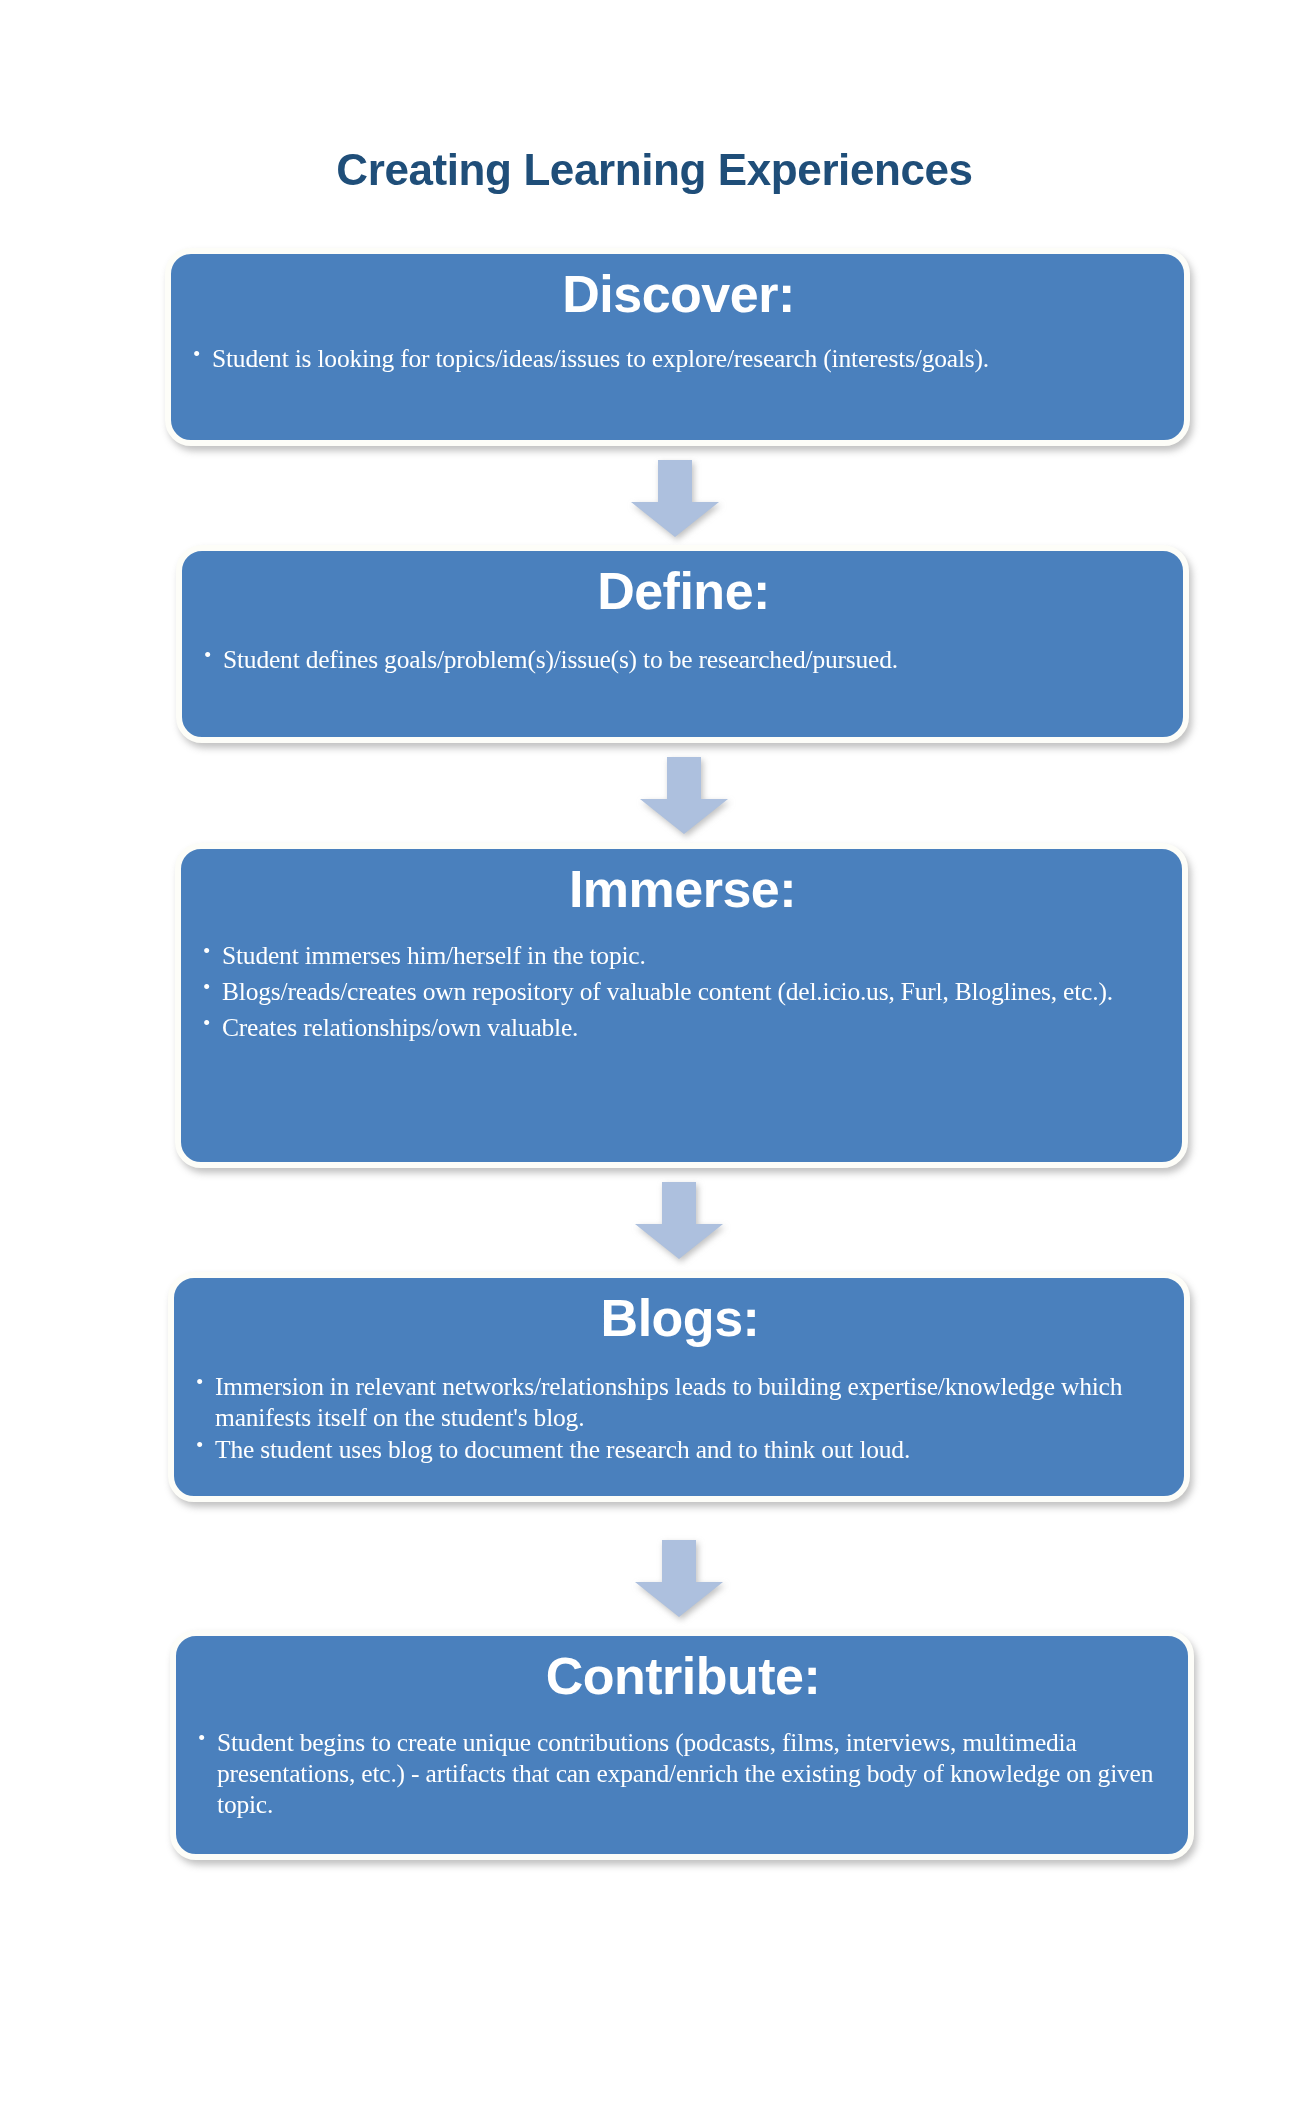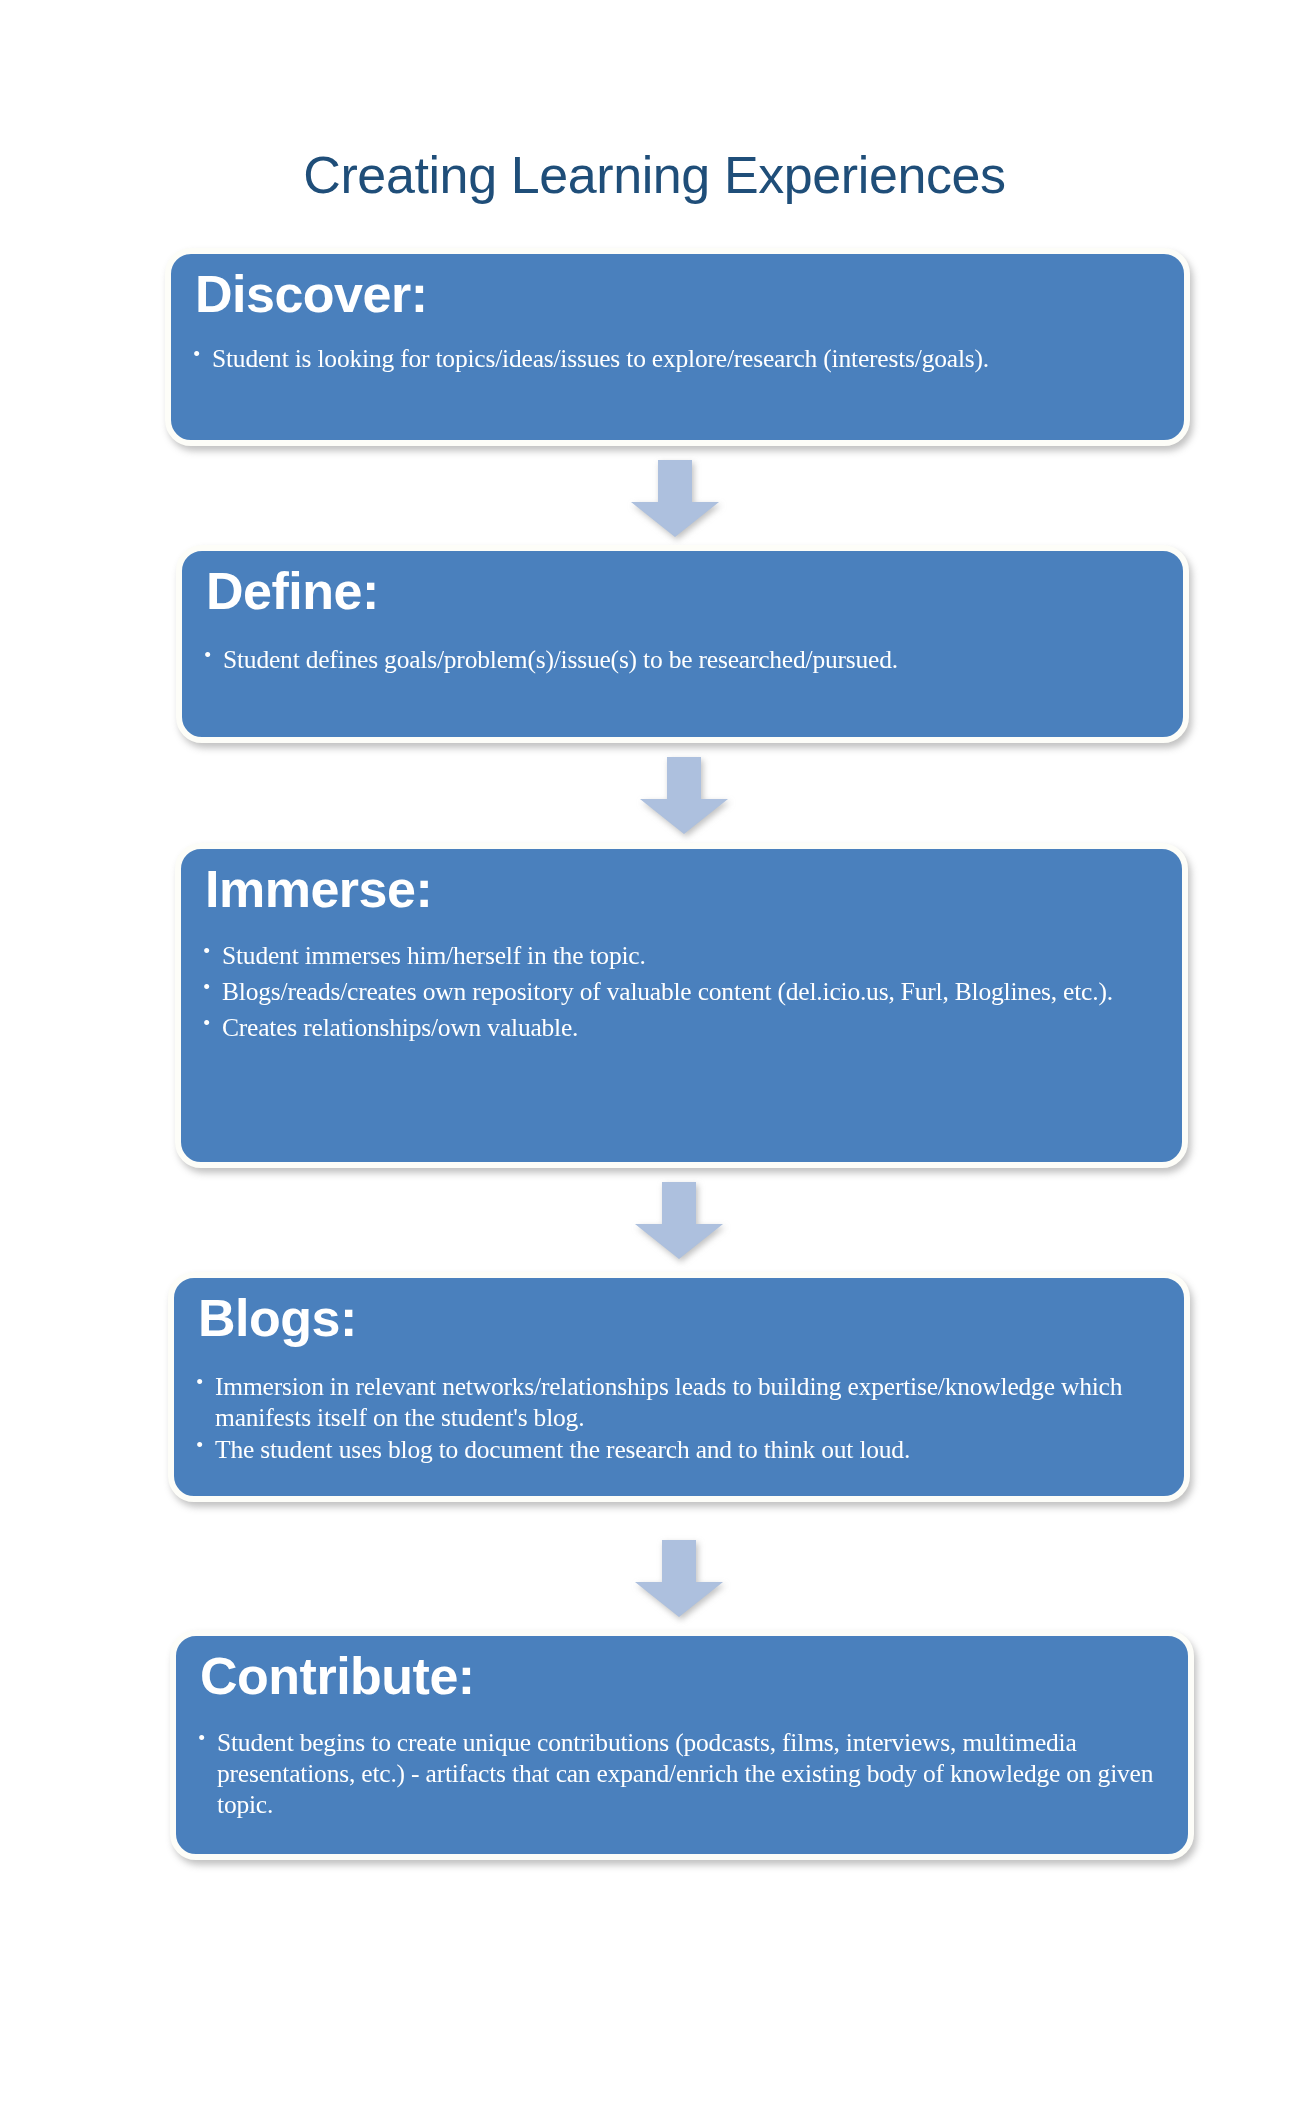--- a/index.html
+++ b/index.html
@@ -22,22 +22,22 @@
     width: 1309px;
     height: 2114px;
   }
 
   .page-title {
     position: absolute;
     left: 0;
     top: 145px;
     width: 1309px;
     text-align: center;
-    font-size: 52px;
-    font-weight: normal;
+    font-size: 44px;
+    font-weight: bold;
     color: #1f4e79;
     letter-spacing: -0.4px;
     white-space: nowrap;
   }
 
   
   .stage-box {
     position: absolute;
     box-sizing: border-box;
     background: #4a80bd;
@@ -48,20 +48,21 @@
     color: #ffffff;
   }
 
   .stage-heading {
     font-size: 52px;
     font-weight: bold;
     line-height: 1.02;
     color: #ffffff;
     letter-spacing: -0.5px;
     margin: 6px 0 0 2px;
+    text-align: center;
   }
 
   .stage-bullets {
     list-style: none;
     margin: 0;
     padding: 0;
   }
 
   .stage-bullets li {
     position: relative;

